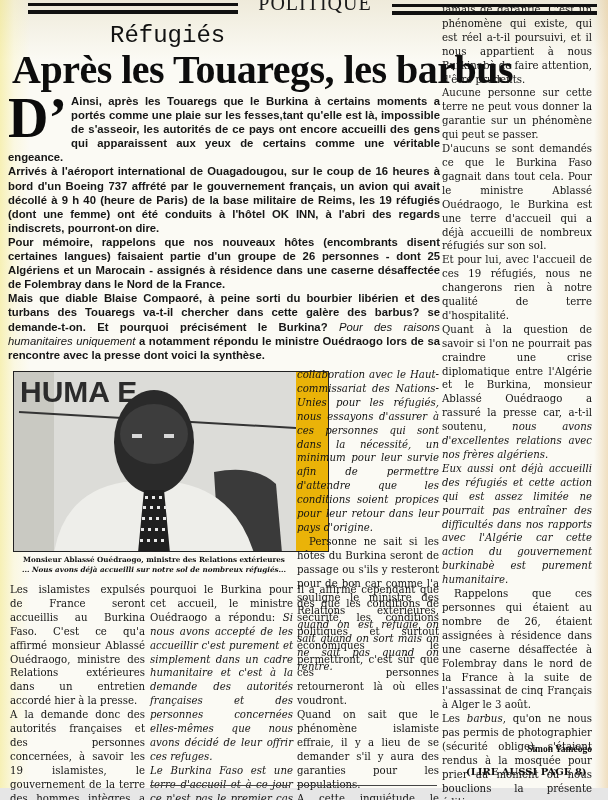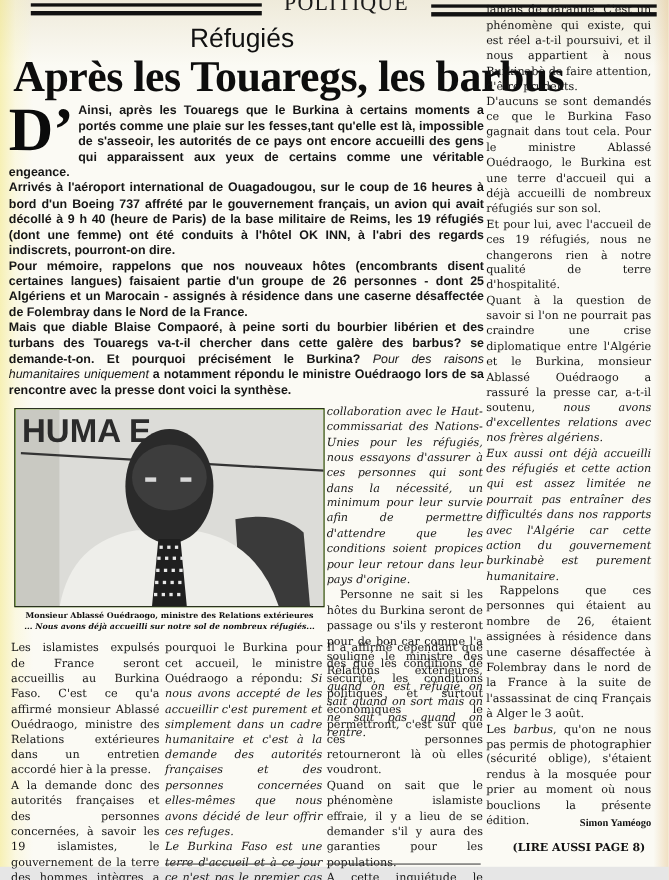--- a/index.html
+++ b/index.html
@@ -26,22 +26,22 @@
   .rubric .b1 { left:8px; top:3px; width:210px; }
   .rubric .b2 { left:8px; top:10px; width:210px; height:4px; }
   .rubric .b3 { left:372px; top:4px; width:205px; }
   .rubric .b4 { left:372px; top:11px; width:205px; height:4px; }
   .rubric .label {
     position:absolute; left:222px; top:-8px; width:146px; text-align:center;
     font-family:"Liberation Serif", serif; font-size:20px; letter-spacing:1px; color:#1a1a1a;
   }
 
   .kicker {
-    position:absolute; left:110px; top:22px; width:220px; text-align:center;
-    font-family:Liberation Sans, sans-serif; font-size:24px; color:#111;
+    position:absolute; left:110px; top:22px; width:220px; text-align:left;
+    font-family:Liberation Mono, monospace; font-size:24px; color:#111;
   }
   .headline {
     position:absolute; left:12px; top:46px; width:430px; text-align:center;
     font-family:"Liberation Serif", serif; font-weight:bold; font-size:40px; letter-spacing:-0.5px; color:#0d0d0d;
     white-space:nowrap;
   }
 
   
   .lead {
     position:absolute; left:8px; top:94px; width:432px;
@@ -75,22 +75,22 @@
   }
   .seealso {
     position:absolute; left:466px; top:766px; width:130px;
     font-family:"DejaVu Serif", serif; font-weight:bold; font-size:10px; color:#111;
   }
   .rule-bottom { position:absolute; left:150px; top:785px; width:140px; height:1px; background:#444; }
   .rule-bottom2 { position:absolute; left:297px; top:785px; width:140px; height:1px; background:#444; }
 
   
   .photo {
-    position:absolute; left:13px; top:371px; width:282px; height:181px;
-    border:1px solid #222; background:#84cc16; overflow:hidden;
+    position:absolute; left:13px; top:371px; width:316px; height:181px;
+    border:1px solid #222; background:#eab308; overflow:hidden;
   }
   .photo svg { display:block; }
   .caption {
     position:absolute; left:10px; top:555px; width:288px; text-align:center;
     font-family:"DejaVu Serif", serif; font-size:7.2px; line-height:10px; color:#111;
   }
   .caption .c1 { font-weight:bold; }
   .caption .c2 { font-style:italic; font-weight:bold; }
 </style>
 </head>
@@ -113,20 +113,21 @@
 <div class="lead">
   <span class="dropcap">D’</span>
   <p>Ainsi, après les Touaregs que le Burkina à certains moments a portés comme une plaie sur les fesses,tant qu'elle est là, impossible de s'asseoir, les autorités de ce pays ont encore accueilli des gens qui apparaissent aux yeux de certains comme une véritable engeance.</p>
   <p>Arrivés à l'aéroport international de Ouagadougou, sur le coup de 16 heures à bord d'un Boeing 737 affrété par le gouvernement français, un avion qui avait décollé à 9 h 40 (heure de Paris) de la base militaire de Reims, les 19 réfugiés (dont une femme) ont été conduits à l'hôtel OK INN, à l'abri des regards indiscrets, pourront-on dire.</p>
   <p>Pour mémoire, rappelons que nos nouveaux hôtes (encombrants disent certaines langues) faisaient partie d'un groupe de 26 personnes - dont 25 Algériens et un Marocain - assignés à résidence dans une caserne désaffectée de Folembray dans le Nord de la France.</p>
   <p><span>Mais que diable Blaise Compaoré, à peine sorti du bourbier libérien et des turbans des Touaregs va-t-il chercher dans cette galère des barbus? se demande-t-on. Et pourquoi précisément le Burkina? </span><em>Pour des raisons humanitaires uniquement</em><span> a notamment répondu le ministre Ouédraogo lors de sa rencontre avec la presse dont voici la synthèse.</span></p>
 </div>
 
 <div class="col colR" style="top:3px;">
   <p>jamais de garantie. C'est un phénomène qui existe, qui est réel a-t-il poursuivi, et il nous appartient à nous Burkinabè de faire attention, d'être prudents.</p>
+  <p>Aucune personne sur cette terre ne peut vous donner la garantie sur un phénomène qui peut se passer.</p>
   <p>D'aucuns se sont demandés ce que le Burkina Faso gagnait dans tout cela. Pour le ministre Ablassé Ouédraogo, le Burkina est une terre d'accueil qui a déjà accueilli de nombreux réfugiés sur son sol.</p>
   <p>Et pour lui, avec l'accueil de ces 19 réfugiés, nous ne changerons rien à notre qualité de terre d'hospitalité.</p>
   <p><span>Quant à la question de savoir si l'on ne pourrait pas craindre une crise diplomatique entre l'Algérie et le Burkina, monsieur Ablassé Ouédraogo a rassuré la presse car, a-t-il soutenu, </span><span class="it">nous avons d'excellentes relations avec nos frères algériens.</span></p>
   <p class="it">Eux aussi ont déjà accueilli des réfugiés et cette action qui est assez limitée ne pourrait pas entraîner des difficultés dans nos rapports avec l'Algérie car cette action du gouvernement burkinabè est purement humanitaire.</p>
   <p class="indent">Rappelons que ces personnes qui étaient au nombre de 26, étaient assignées à résidence dans une caserne désaffectée à Folembray dans le nord de la France à la suite de l'assassinat de cinq Français à Alger le 3 août.</p>
   <p><span>Les </span><span class="it">barbus</span><span>, qu'on ne nous pas permis de photographier (sécurité oblige), s'étaient rendus à la mosquée pour prier au moment où nous bouclions la présente édition.</span></p>
 
 </div>
 
 <div class="photo">

